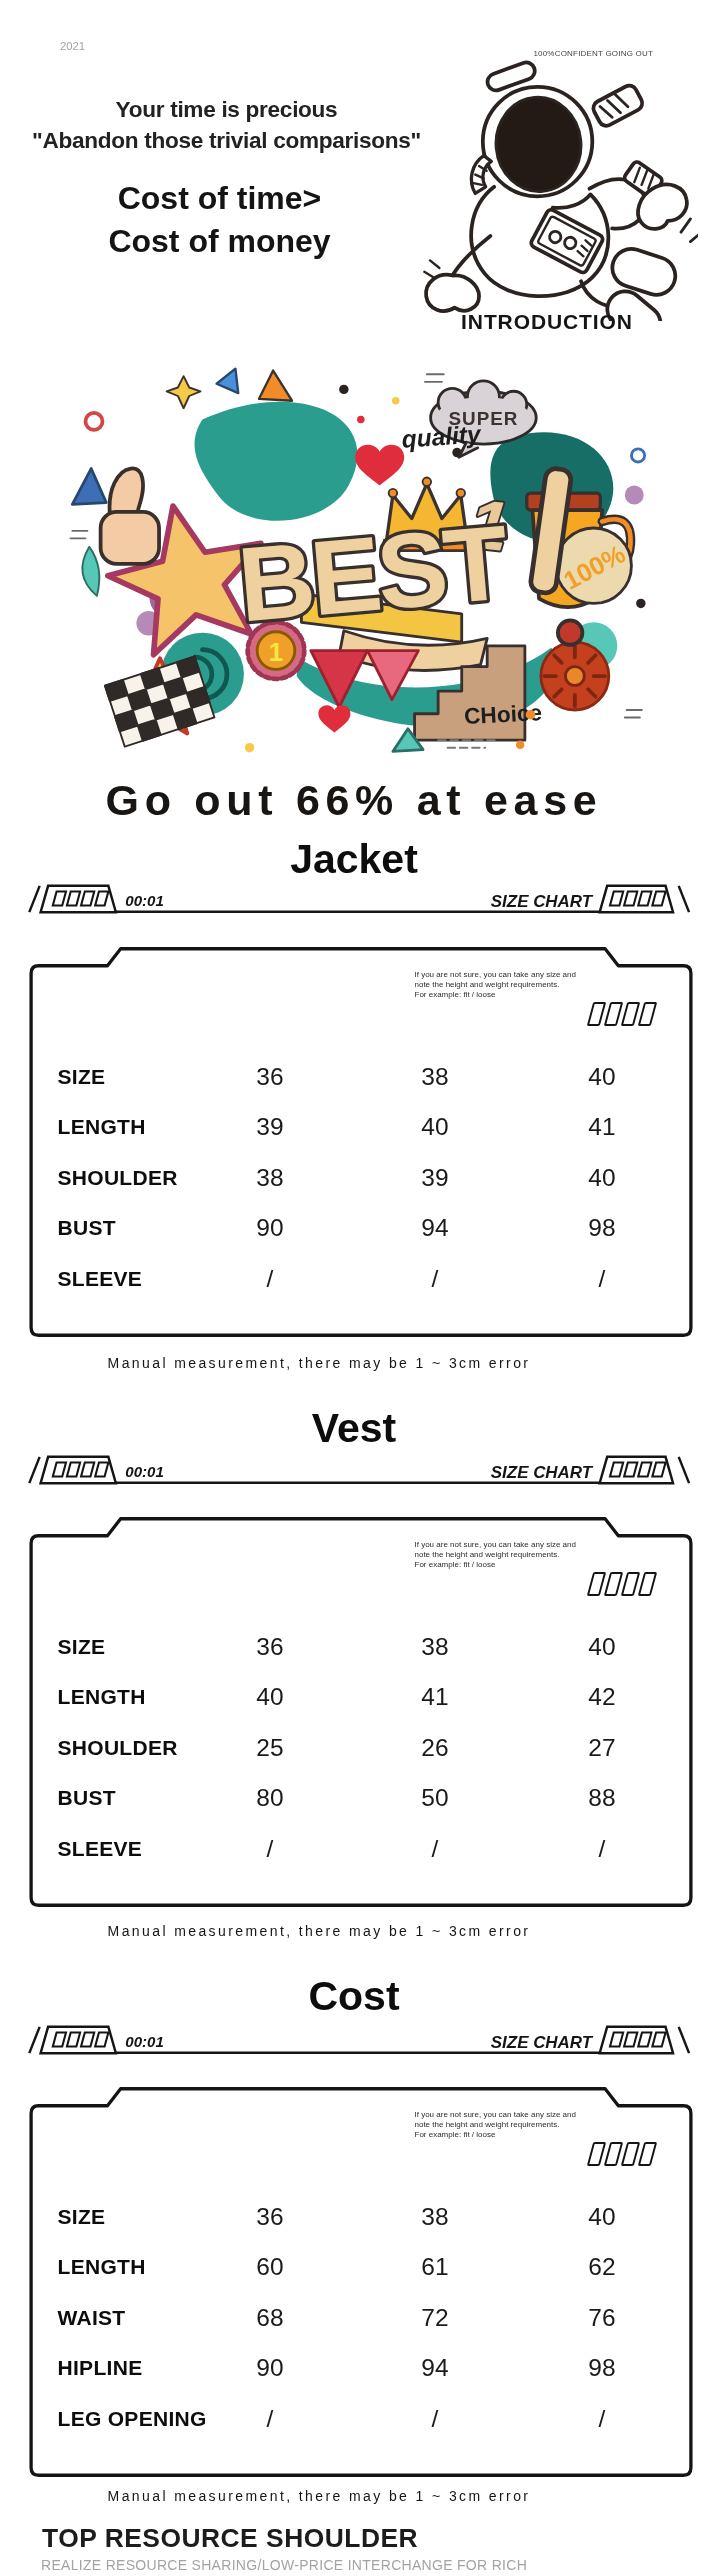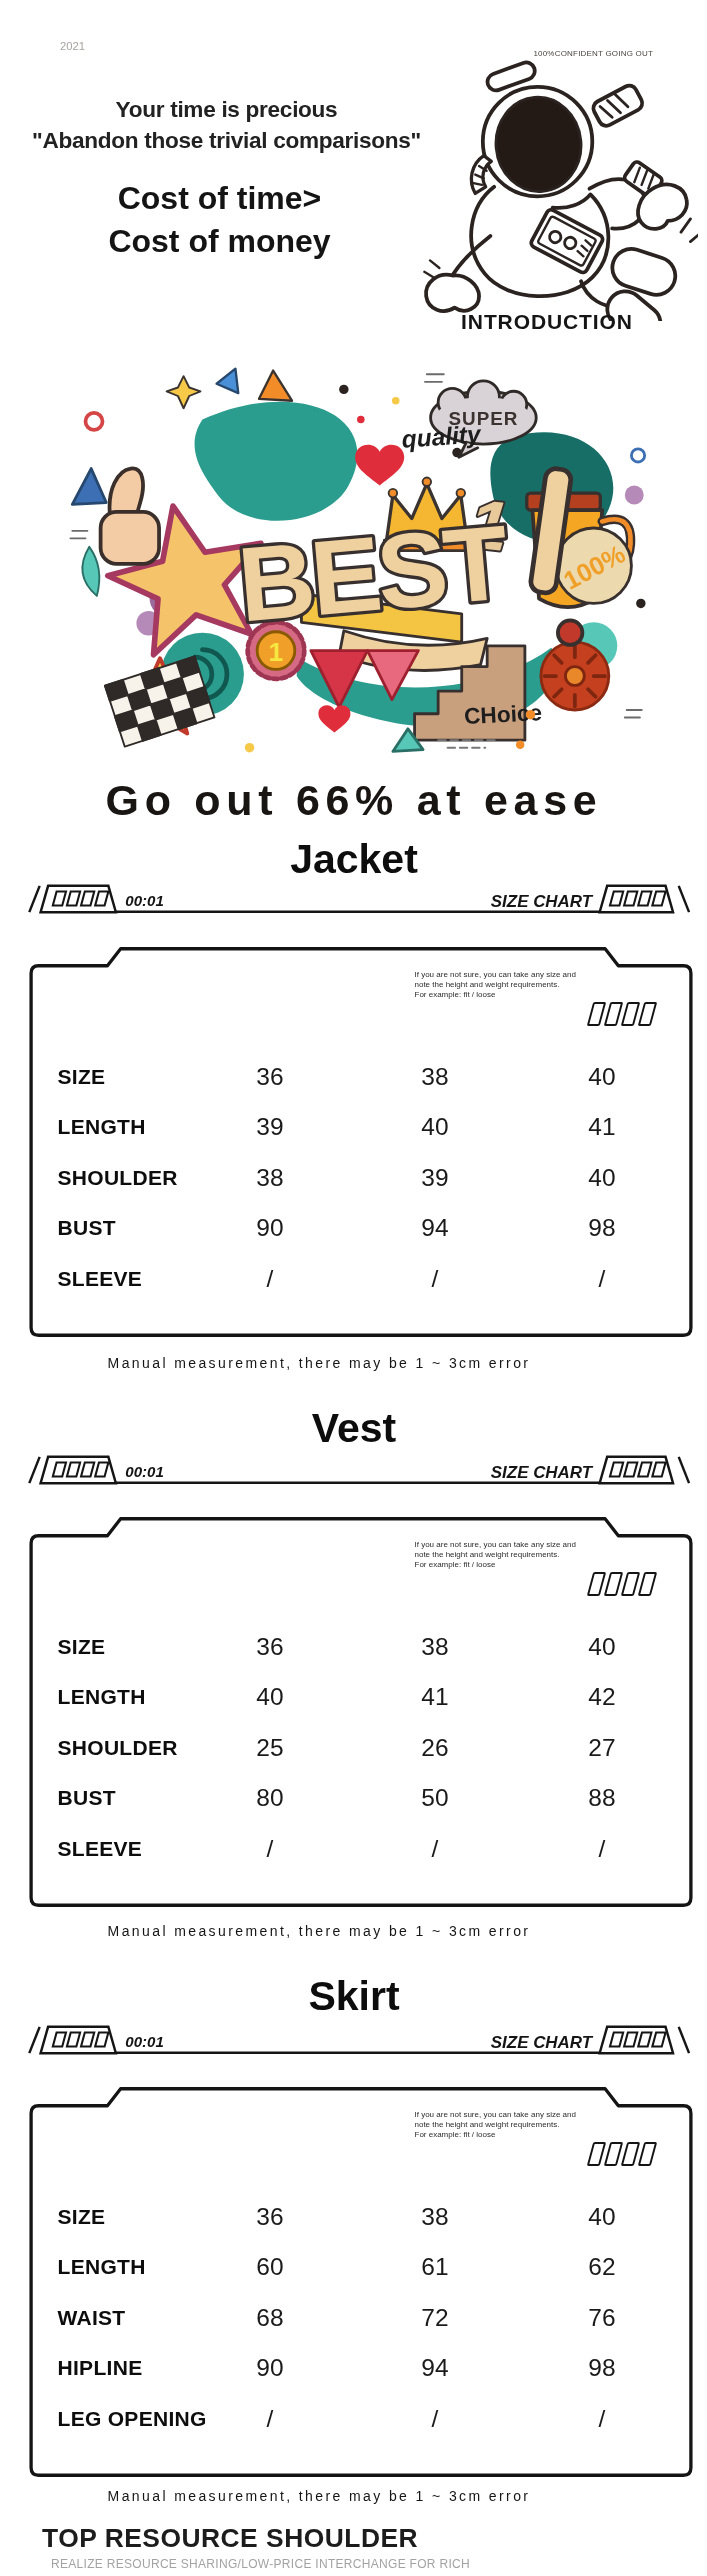--- a/index.html
+++ b/index.html
@@ -31,21 +31,21 @@
   .tlabel{position:absolute;left:32px;top:50%;transform:translateY(-50%);
         font-weight:bold;font-size:21px;letter-spacing:0.3px;color:#0d0d0d;white-space:nowrap;}
   .tval{position:absolute;top:50%;transform:translateY(-50%);width:85px;text-align:center;
         font-size:24.5px;color:#1a1a1a;}
   .tval.c0{left:202px}.tval.c1{left:367px}.tval.c2{left:534px}
   .caption{position:absolute;left:0;width:638px;text-align:center;
         font-size:14px;letter-spacing:2.4px;color:#161616;}
   
   .f-title{position:absolute;left:42px;top:2523px;font-size:26.4px;font-weight:bold;
         letter-spacing:0.5px;color:#1c1c1c;}
-  .f-sub{position:absolute;left:43px;top:2557px;font-size:12px;letter-spacing:0.3px;color:#a3a3a3;padding-left:8px;}
+  .f-sub{position:absolute;left:33px;top:2557px;font-size:14px;letter-spacing:0.3px;color:#a3a3a3;padding-left:8px;}
   svg text{font-family:"Liberation Sans",sans-serif;}
 </style>
 </head>
 <body>
 
 <div class="page">
 
   <div class="year">2021</div>
   <div class="tagline">100%CONFIDENT GOING OUT</div>
   <div class="quote">
@@ -315,21 +315,21 @@
         <div class="trow" style="top: 308px;">
           <span class="tlabel">SLEEVE</span>
           <span class="tval c0">/</span>
           <span class="tval c1">/</span>
           <span class="tval c2">/</span>
         </div>
       </div>
   </div>
   <div class="caption" style="top:1923px">Manual measurement, there may be 1 ~ 3cm error</div>
 
-  <h2 class="sec-title" style="top:1973px">Skirt</h2>
+  <h2 class="sec-title" style="top:1973px">Cost</h2>
   <svg class="hud-bar" style="top:2024px" viewBox="0 0 750 34">
     <g stroke="#151515" stroke-width="2.6" fill="none">
       <path d="M30,31 L41,3"></path>
       <path d="M50,3 H114 L122,31 H42 Z"></path>
       <path d="M59,9 h10 l-4,15 h-10 z M74,9 h10 l-4,15 h-10 z M89,9 h10 l-4,15 h-10 z M104,9 h10 l-4,15 h-10 z" stroke-width="2.2"></path>
       <path d="M122,30.5 H636"></path>
       <path d="M644,3 H706 L714,31 H636 Z"></path>
       <path d="M651,9 h10 l-4,15 h-10 z M666,9 h10 l-4,15 h-10 z M681,9 h10 l-4,15 h-10 z M696,9 h10 l-4,15 h-10 z" stroke-width="2.2"></path>
       <path d="M720,3 L731,31"></path>
     </g>

